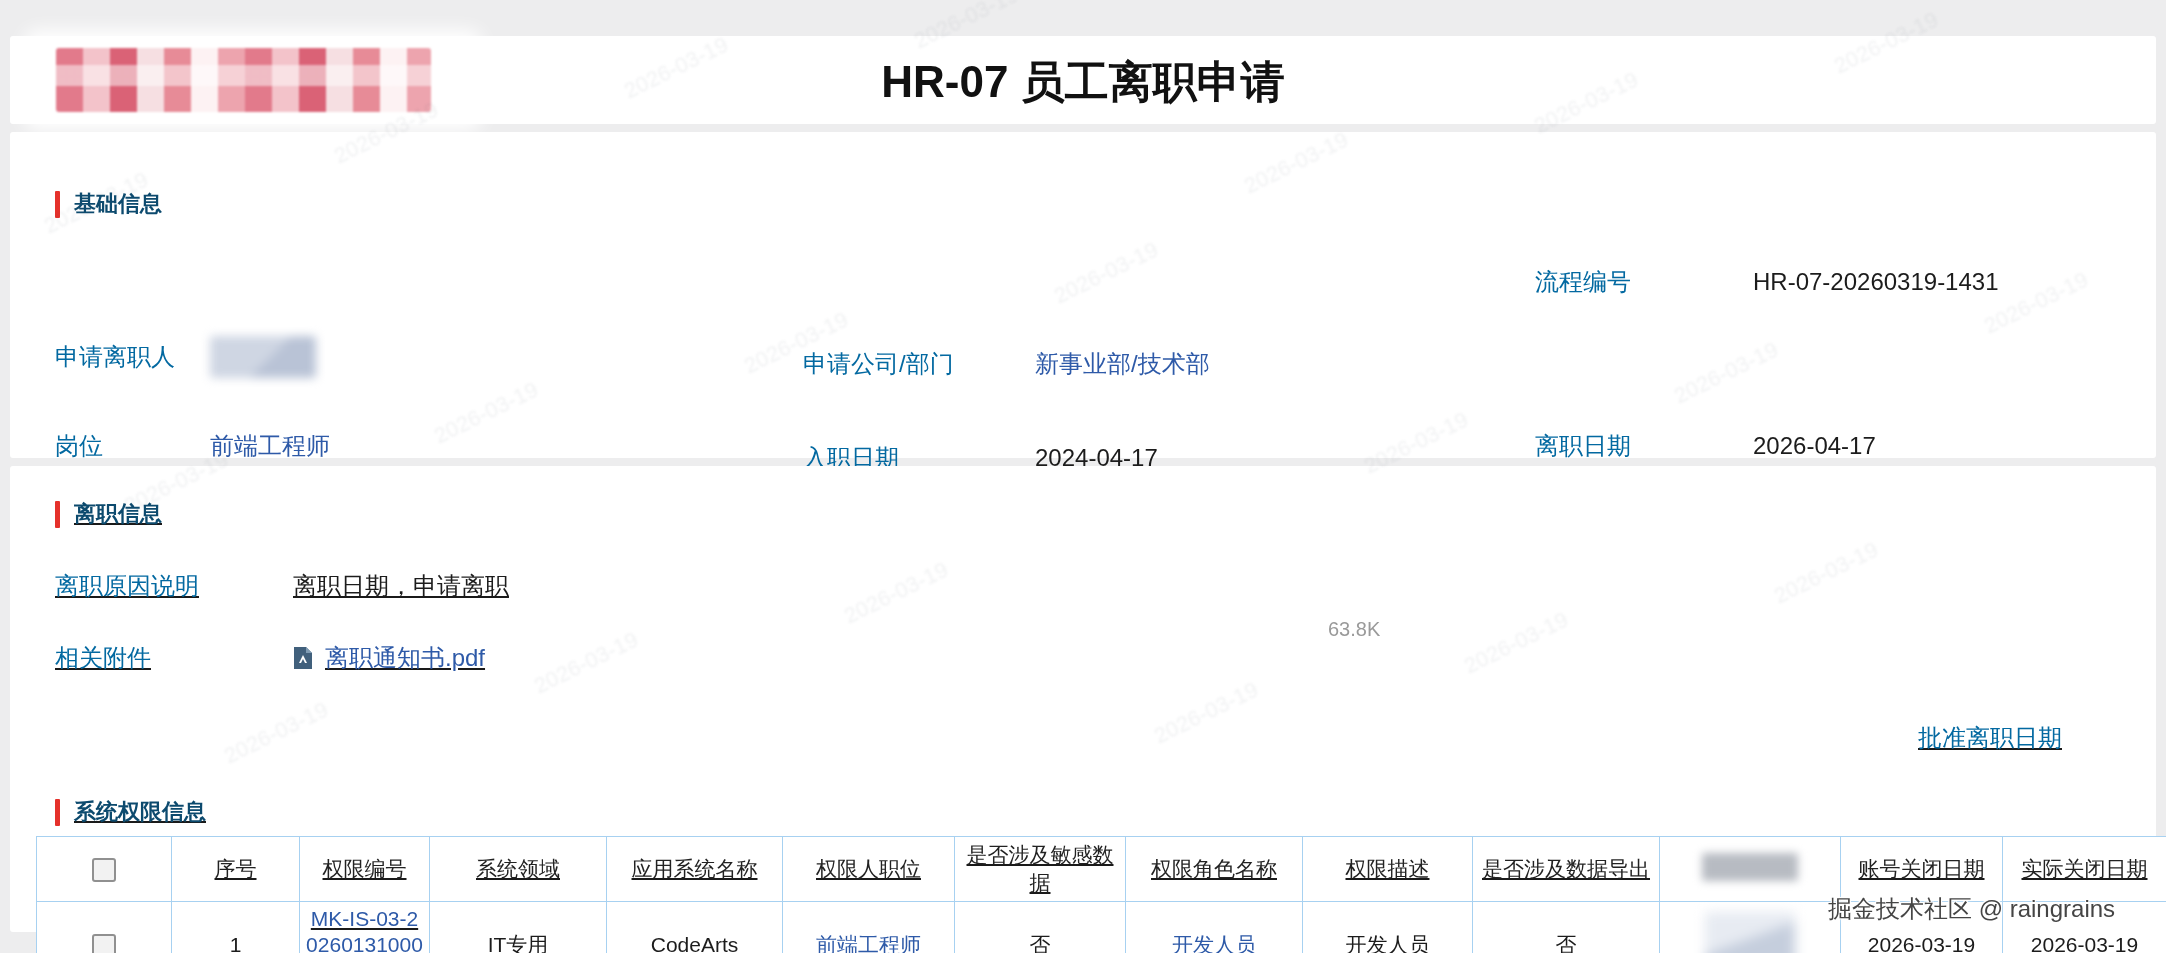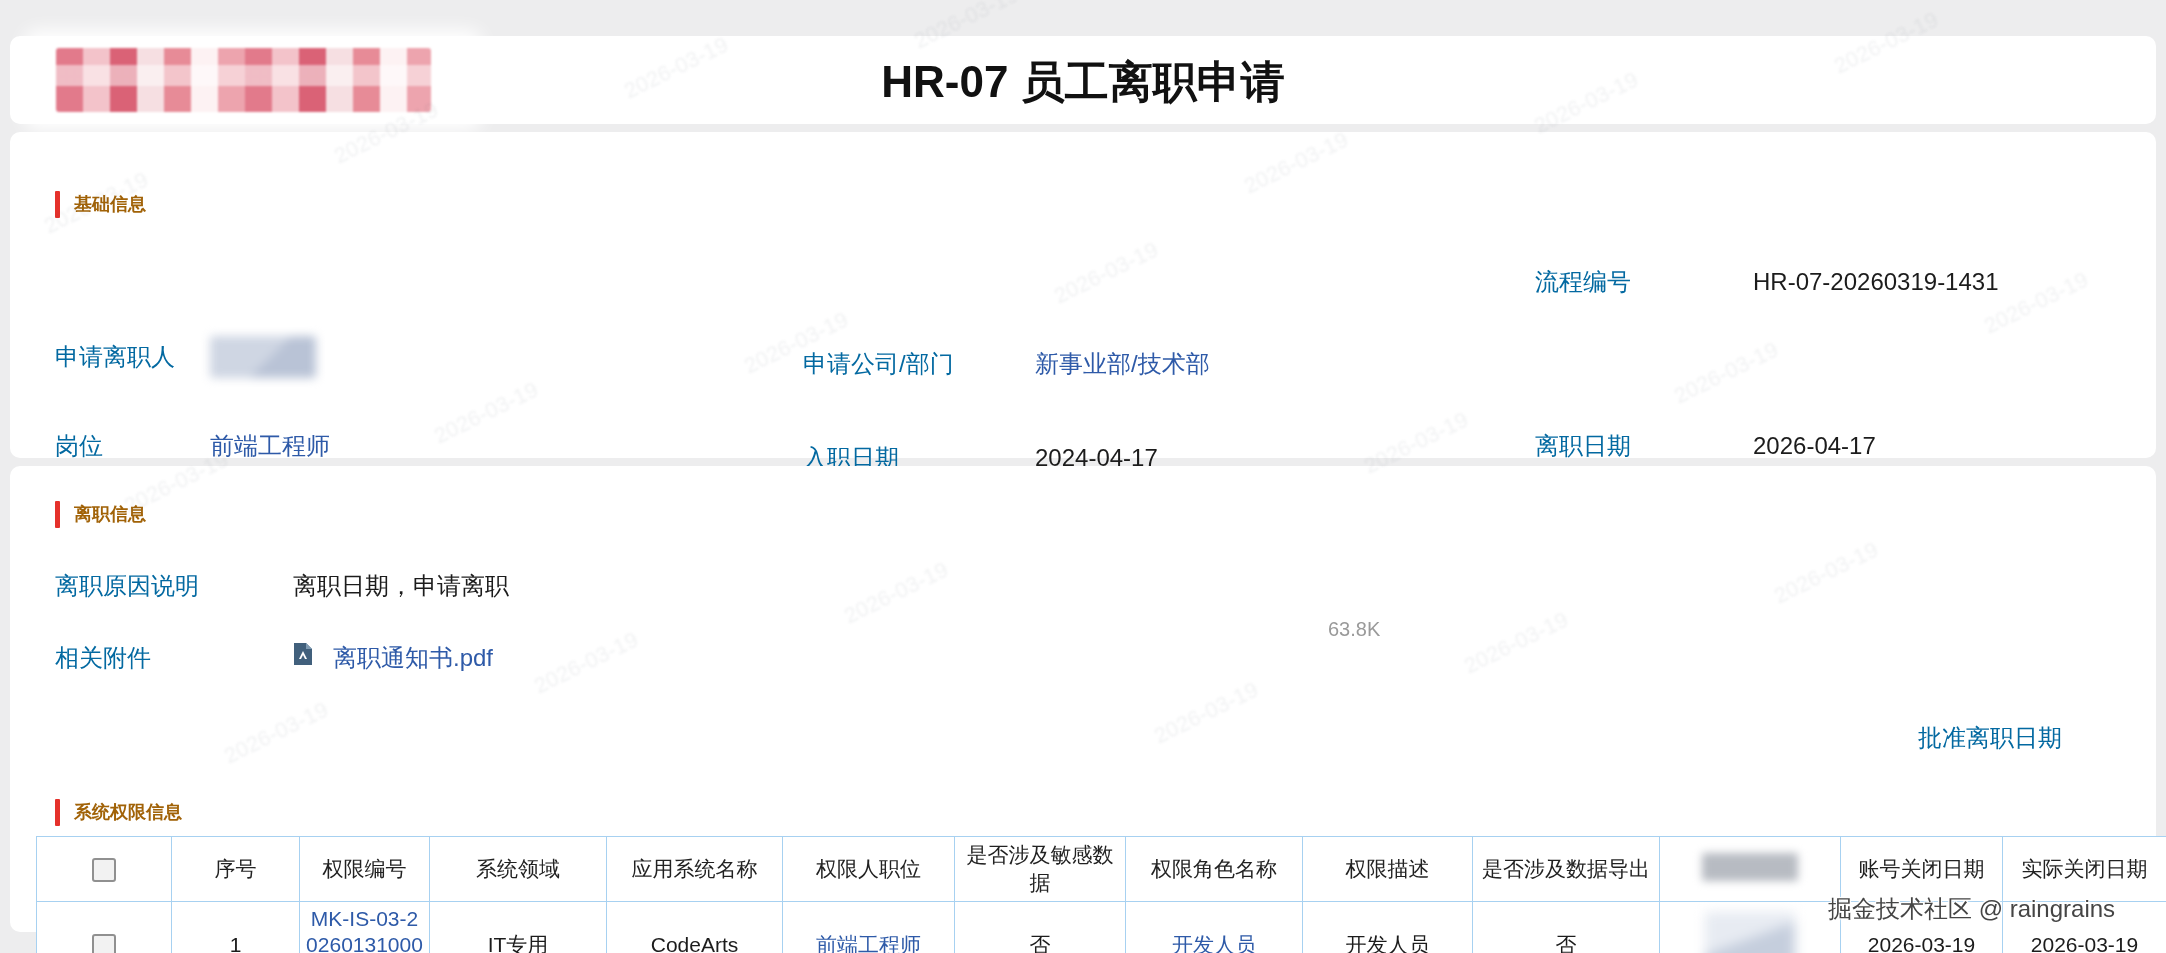--- a/index.html
+++ b/index.html
@@ -5,24 +5,24 @@
   html,body{margin:0;padding:0;}
   body{
     width:2166px;height:953px;overflow:hidden;position:relative;
     background:#ededee;
     font-family:"Liberation Sans","DejaVu Sans",sans-serif;
     color:#1a1a1a;
   }
   .stage{position:absolute;inset:0;}
 
   
-  .card{position:absolute;left:10px;width:2146px;background:#ffffff;border-radius:10px;}
+  .card{position:absolute;left:10px;width:2146px;background:#ffffff;border-radius:3px;}
   .card-header{top:36px;height:88px;}
   .card-basic{top:132px;height:326px;padding:56px 45px 0;box-sizing:border-box;}
-  .card-main{top:466px;height:466px;padding:32px 0 0 45px;box-sizing:border-box;}
+  .card-main{top:466px;height:466px;padding:32px 0 0 45px;box-sizing:border-box;text-decoration:underline;}
 
   
   .logo-wrap{
     position:absolute;left:28px;top:8px;width:430px;height:72px;
     background:#fff;box-shadow:0 0 18px 14px #ffffff;border-radius:4px;
   }
   .logo-mosaic{
     position:absolute;left:18px;top:4px;width:375px;height:64px;
     background:
       repeating-linear-gradient(0deg, rgba(255,255,255,0) 0 26px, rgba(255,255,255,.5) 26px 47px),
@@ -31,21 +31,21 @@
     border-radius:3px;
   }
   .page-title{
     position:absolute;left:0;right:0;top:0;height:88px;line-height:92px;
     text-align:center;font-size:44px;font-weight:bold;color:#111;margin:0;
   }
 
   
   .sec-heading{display:flex;align-items:center;height:32px;}
   .red-bar{width:5px;height:27px;background:#e5312b;margin-right:14px;border-radius:1px;}
-  .sec-title{font-size:18px;font-weight:bold;color:#a16207;}
+  .sec-title{font-size:22px;font-weight:bold;color:#0c4a6e;}
 
   
   .frow{display:flex;margin-top:38px;min-height:32px;align-items:flex-start;}
   .frow.first{margin-top:46px;}
   .frow.third{margin-top:50px;}
   .fcol{display:flex;align-items:center;}
   .fcol.c1{width:748px;}
   .fcol.c2{width:732px;margin-top:12px;}
   .fcol.c3{flex:1;}
   .flabel{font-size:24px;color:#0369a1;flex:0 0 auto;}
@@ -57,21 +57,21 @@
 
   .name-blur{
     display:inline-block;width:106px;height:42px;border-radius:3px;
     background:linear-gradient(135deg,#cfd6e3 0 55%,#b9c3d6 55%);
     filter:blur(5px);
   }
 
   
   .rrow{display:flex;margin-top:40px;min-height:32px;align-items:center;}
   .rrow .flabel{width:238px;}
-  .attach{display:flex;gap:20px;}
+  .attach{display:flex;align-items:center;gap:12px;}
   .pdf-icon{width:20px;height:24px;display:inline-block;}
   .file-size{
     position:absolute;left:1318px;top:152px;font-size:20px;color:#9a9a9a;
   }
 
   
   .perm-heading{margin-top:42px;}
   .perm-table{
     border-collapse:collapse;table-layout:fixed;
     width:2130px;margin:8px 0 0 -19px;

